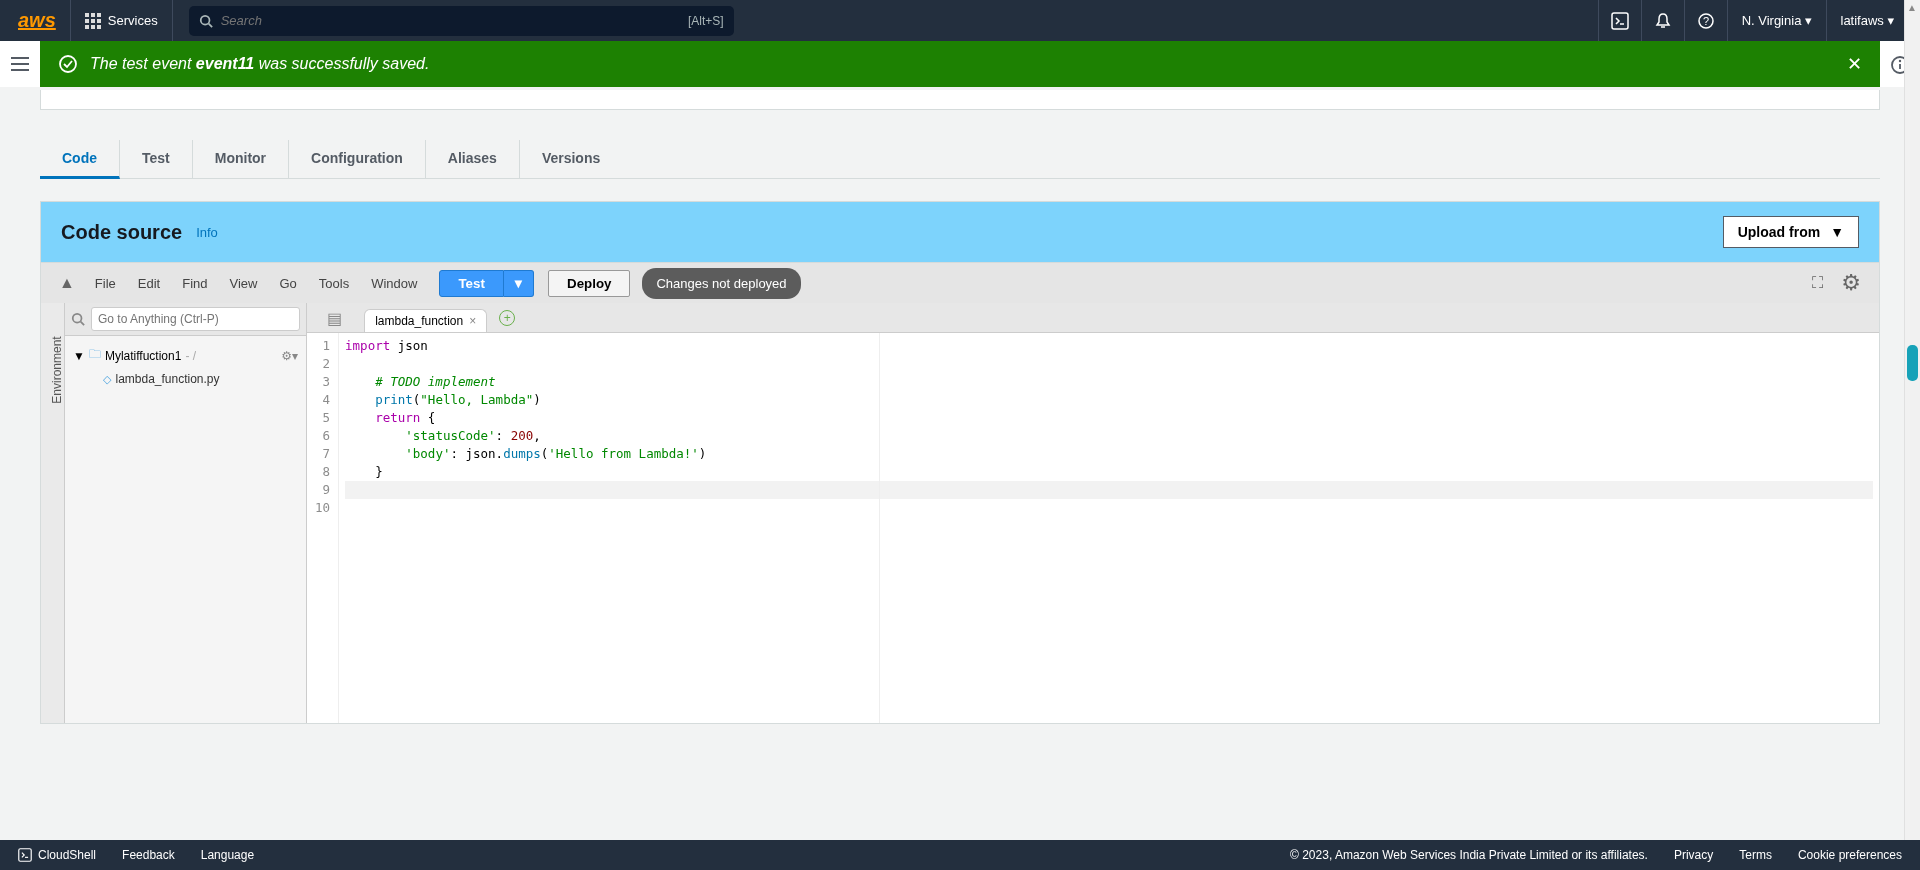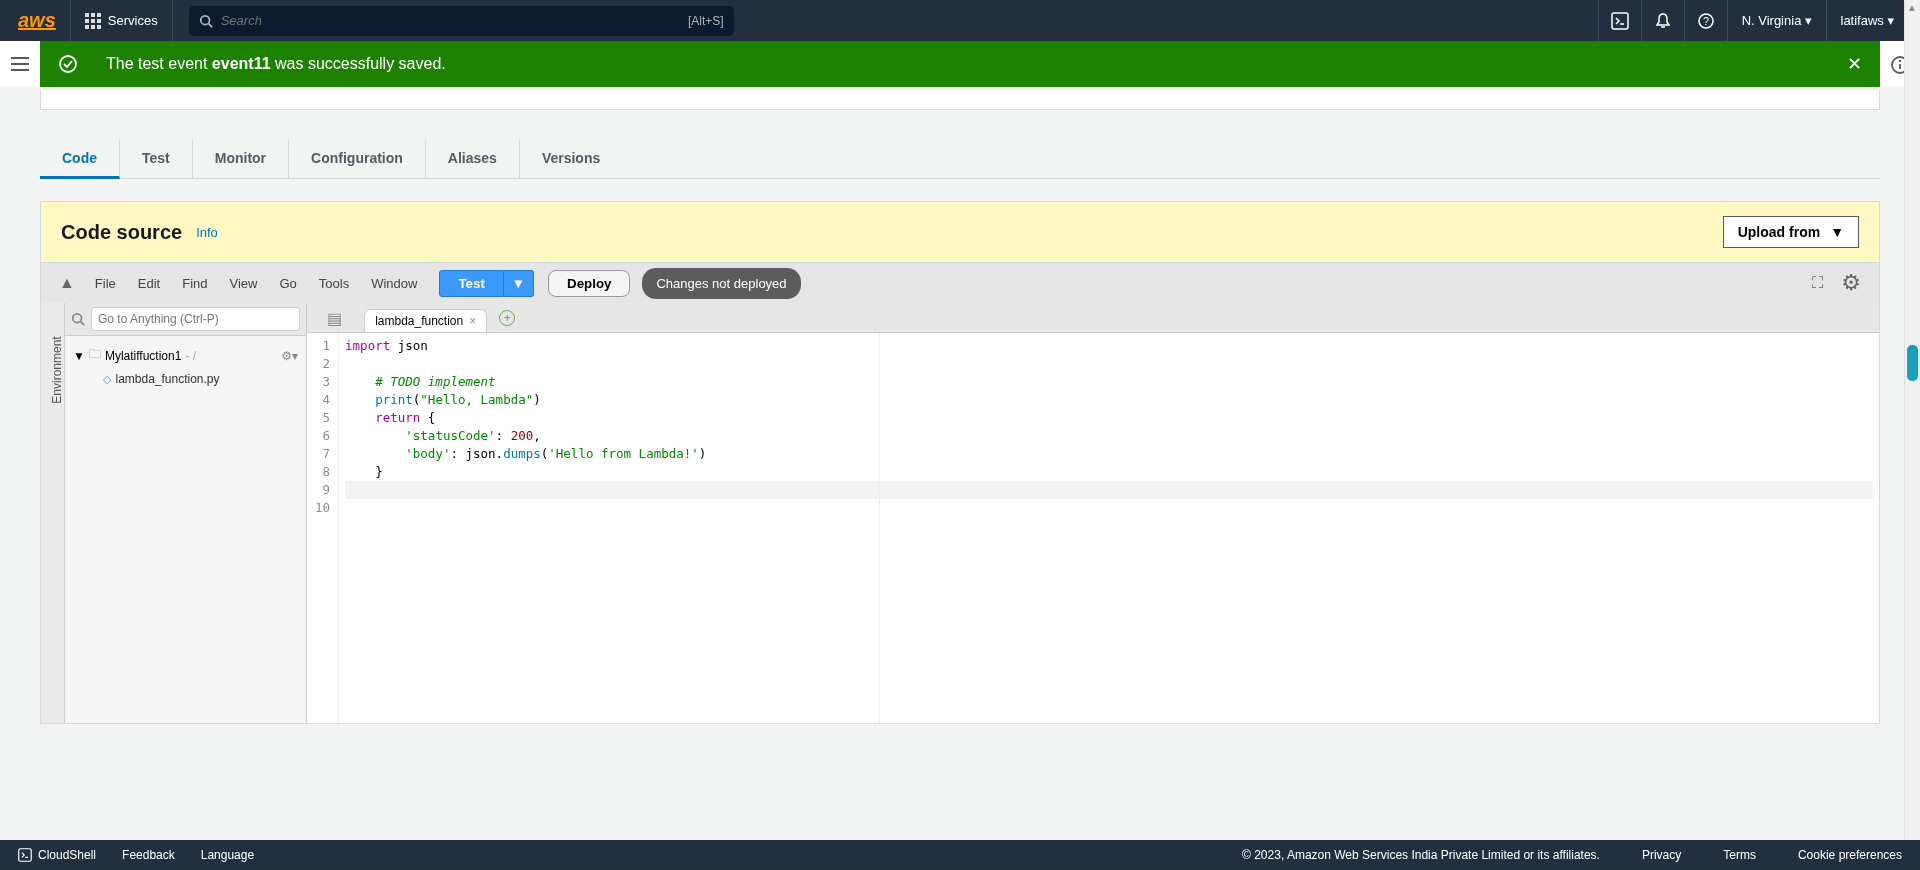--- a/index.html
+++ b/index.html
@@ -22,49 +22,49 @@
   .search-wrap input { background: transparent; border: none; outline: none; color: #fff; flex: 1; font-style: italic; margin-left: 8px; font-size: 13px; }
   .alt-s { font-size: 12px; color: #aab7b8; }
   .nav-spacer { flex: 1; }
   .nav-icon-btn { padding: 0 12px; height: 100%; display: flex; align-items: center; cursor: pointer; border-left: 1px solid #3e4a5d; }
   .nav-region, .nav-user { padding: 0 14px; height: 100%; display: flex; align-items: center; cursor: pointer; border-left: 1px solid #3e4a5d; }
 
   
   .banner-area { display: flex; }
   .ham-col { width: 40px; background: #fff; display: flex; align-items: flex-start; justify-content: center; padding-top: 16px; }
   .success-banner { flex: 1; background: #1D8102; color: #fff; display: flex; align-items: center; padding: 12px 18px; font-size: 16px; }
-  .success-banner .msg { margin-left: 28px; }
+  .success-banner .msg { margin-left: 12px; font-style: italic; }
   .success-banner .close { margin-left: auto; font-size: 18px; cursor: pointer; }
   .info-col { width: 40px; background: #fff; display: flex; align-items: flex-start; justify-content: center; padding-top: 14px; }
 
   .outer-scroll { position: absolute; top: 90px; left: 40px; right: 40px; bottom: 30px; overflow: hidden; }
 
   .white-top { background: #fff; height: 20px; border: 1px solid #d5dbdb; border-top: none; margin: 0 0 30px 0; }
 
   
   .tabs-row { display: flex; border-bottom: 1px solid #d5dbdb; }
   .tab { padding: 10px 22px; font-size: 14px; color: #545b64; font-weight: bold; cursor: pointer; border-right: 1px solid #d5dbdb; }
   .tab:last-child { border-right: none; }
   .tab.active { color: #0073bb; border-bottom: 3px solid #0073bb; margin-bottom: -1px; }
 
   
-  .code-panel { margin-top: 22px; background: #fef9c3; border: 1px solid #d5dbdb; }
+  .code-panel { margin-top: 22px; background: #7dd3fc; border: 1px solid #d5dbdb; }
   .code-header { display: flex; align-items: center; padding: 14px 20px; }
   .code-title { font-size: 20px; font-weight: bold; color: #16191f; }
   .info-link { color: #0073bb; font-size: 13px; margin-left: 14px; cursor: pointer; }
   .upload-btn { margin-left: auto; border: 1px solid #545b64; background: #fff; padding: 7px 14px; font-weight: bold; font-size: 14px; cursor: pointer; display: flex; align-items: center; gap: 10px; }
 
   
   .ide { border-top: 1px solid #d5dbdb; }
   .ide-toolbar { background: #e5e5e5; display: flex; align-items: center; height: 40px; padding: 0 10px; gap: 2px; font-size: 13px; color: #444; }
   .ide-menu-item { padding: 4px 10px; cursor: pointer; }
   .ide-btn-group { display: flex; margin-left: 10px; }
   .ide-test-btn { background: #3b99fc; color: #fff; border: 1px solid #1f7ad1; padding: 5px 18px; font-weight: bold; border-radius: 3px 0 0 3px; cursor: pointer; }
   .ide-test-drop { background: #3b99fc; border: 1px solid #1f7ad1; border-left: none; padding: 5px 8px; border-radius: 0 3px 3px 0; cursor: pointer; color: #fff; }
-  .ide-deploy-btn { background: #f4f4f4; border: 1px solid #999; padding: 5px 18px; border-radius: 8px; margin-left: 12px; font-weight: bold; cursor: pointer; }
+  .ide-deploy-btn { background: #f4f4f4; border: 1px solid #999; padding: 5px 18px; border-radius: 2px; margin-left: 12px; font-weight: bold; cursor: pointer; }
   .badge-changes { background: #5c5c5c; color: #fff; border-radius: 14px; padding: 8px 14px; margin-left: 10px; font-size: 13px; }
   .ide-toolbar-spacer { flex: 1; }
   .ide-icon-btn { padding: 4px 8px; cursor: pointer; font-size: 16px; color: #666; }
 
   
   .ide-body { display: flex; height: 420px; }
   .env-sidebar { width: 24px; background: #eaeaea; border-right: 1px solid #ccc; position: relative; }
   .env-label { transform: rotate(-90deg); transform-origin: center; position: absolute; top: 60px; left: -18px; font-size: 12px; color: #555; }
   .tree-pane { width: 242px; border-right: 1px solid #ccc; background: #f5f5f5; display: flex; flex-direction: column; }
   .tree-search-row { display: flex; align-items: center; padding: 4px 6px; background: #e7e7e7; border-bottom: 1px solid #ccc; }
@@ -94,21 +94,21 @@
   .str { color: #008800; }
   .num { color: #880000; }
   .cmt { color: #008800; font-style: italic; }
   .fn { color: #0077aa; }
 
   
   .footer { position: absolute; left: 0; right: 0; bottom: 0; height: 30px; background: #232f3e; color: #fff; display: flex; align-items: center; font-size: 12px; padding: 0 18px; }
   .footer-left { display: flex; gap: 26px; align-items: flex-end; }
   .footer-left span, .footer-right span { cursor: pointer; }
   .footer-spacer { flex: 1; }
-  .footer-right { display: flex; gap: 42px; align-items: center; }
+  .footer-right { display: flex; gap: 26px; align-items: center; }
   .cloudshell { display: flex; align-items: center; gap: 6px; }
 
   .right-scroll { position: absolute; right: 0; top: 0; bottom: 0; width: 16px; background: #f1f1f1; border-left: 1px solid #e0e0e0; }
   .scroll-thumb { position: absolute; right: 2px; top: 345px; width: 11px; height: 36px; background: #17a2b8; border-radius: 5px; }
   .scroll-up { position: absolute; top: 0; right: 0; width: 16px; height: 16px; color: #888; text-align: center; font-size: 10px; line-height: 16px; cursor: pointer; }
   .scroll-down { position: absolute; bottom: 0; right: 0; width: 16px; height: 16px; color: #888; text-align: center; font-size: 10px; line-height: 16px; cursor: pointer; }
 
   .ham-icon { cursor: pointer; }
   .ham-icon svg line { stroke:#545b64; stroke-width:2; }
 </style>

